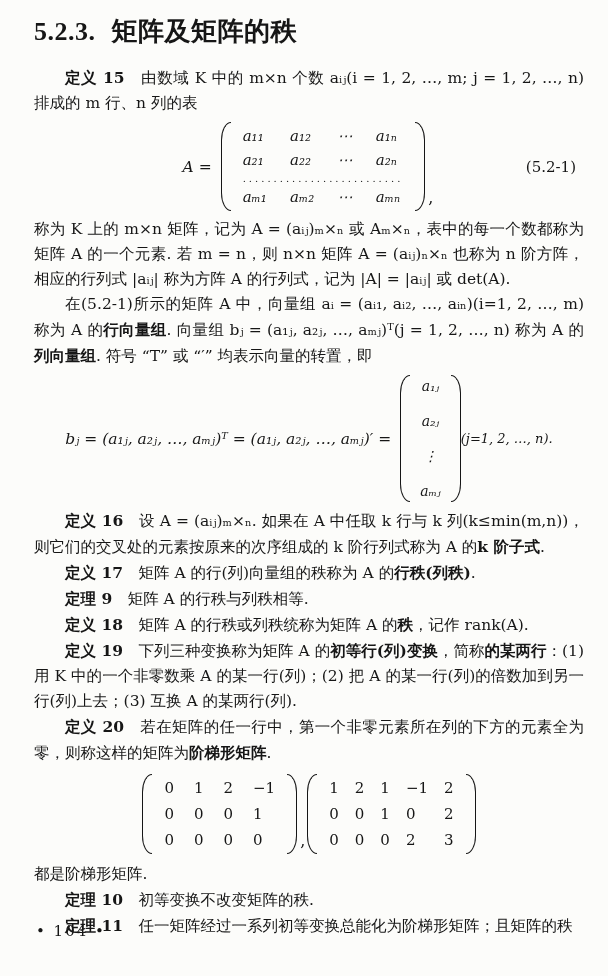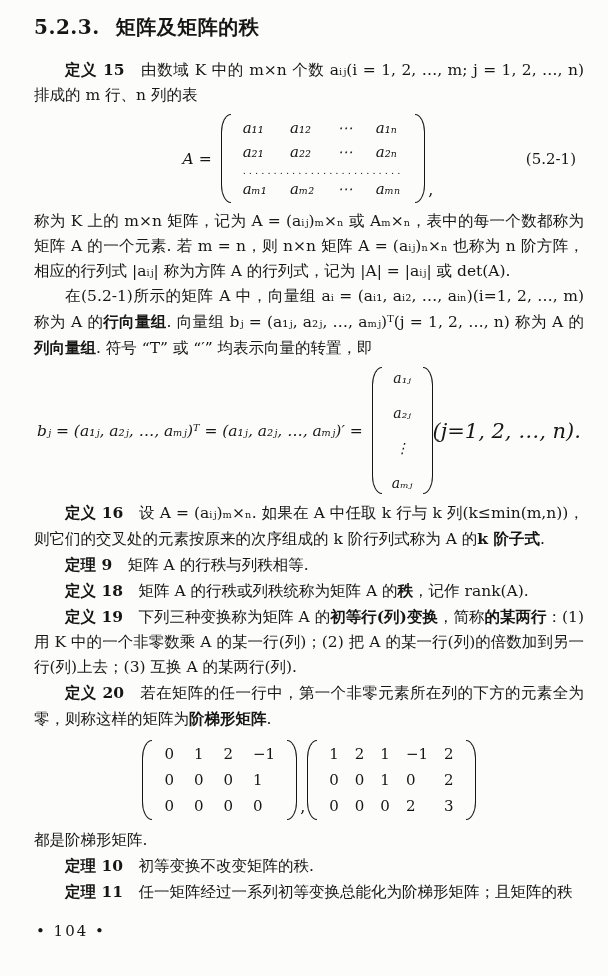--- a/index.html
+++ b/index.html
@@ -2,30 +2,30 @@
 <html lang="zh"><head>
 <meta charset="utf-8">
 <style>
   html,body{margin:0;padding:0;background:#d9d9d9;}
   .sheet{
     width:608px;height:976px;box-sizing:border-box;position:relative;overflow:hidden;
     background:#fcfcfa;color:#161616;
     font-family:"DejaVu Serif","Liberation Serif",serif;
     padding:12px 24px 0 34px;
   }
-  .heading{font-size:20px;font-weight:bold;margin:2px 0 16px 0;letter-spacing:.5px;}
+  .heading{font-size:26px;font-weight:bold;margin:2px 0 16px 0;letter-spacing:.5px;font-family:Liberation Serif, serif;}
   .heading .num{margin-right:16px;}
   .para{font-size:15.5px;line-height:25px;text-align:justify;margin:0;}
   .indent{text-indent:2em;}
   .bold{font-weight:bold;}
   
   .eqblock{position:relative;display:flex;justify-content:center;align-items:center;margin:6px 0;}
   .eqlabel{position:absolute;right:8px;top:50%;transform:translateY(-50%);font-size:15px;font-style:normal;}
   .eqlhs{font-style:italic;font-size:15.5px;margin-right:9px;white-space:nowrap;}
-  .eqrhs{font-style:italic;font-size:21px;white-space:nowrap;}
+  .eqrhs{font-style:italic;font-size:13px;white-space:nowrap;}
   .matwrap{display:inline-flex;align-items:stretch;}
   .pl,.pr{width:9px;flex:none;}
   .pl{border-left:1.6px solid currentColor;border-top:1.6px solid currentColor;border-bottom:1.6px solid currentColor;
       border-radius:10px 0 0 10px / 18px 0 0 18px;margin-right:6px;}
   .pr{border-right:1.6px solid currentColor;border-top:1.6px solid currentColor;border-bottom:1.6px solid currentColor;
       border-radius:0 10px 10px 0 / 0 18px 18px 0;margin-left:6px;}
   .mgrid{display:grid;align-content:center;row-gap:6px;padding:5px 6px;font-size:15px;font-style:italic;text-align:left;}
   .g4{grid-template-columns:repeat(4,auto);column-gap:20px;}
   .g5{grid-template-columns:repeat(5,auto);column-gap:16px;}
   .nums{font-style:normal;row-gap:8px;}
@@ -85,20 +85,21 @@
         <span>a₂ⱼ</span>
         <span>⋮</span>
         <span>aₘⱼ</span>
       </span>
       <span class="pr"></span>
     </span>
     <span class="eqrhs">(j=1, 2, …, n).</span>
   </div>
 
   <p class="para indent"><span class="bold">定义 16</span><span>　设 A = (aᵢⱼ)ₘ×ₙ. 如果在 A 中任取 k 行与 k 列(k≤min(m,n))，则它们的交叉处的元素按原来的次序组成的 k 阶行列式称为 A 的</span><span class="bold">k 阶子式</span><span>.</span></p>
+  <p class="para indent"><span class="bold">定义 17</span><span>　矩阵 A 的行(列)向量组的秩称为 A 的</span><span class="bold">行秩(列秩)</span><span>.</span></p>
   <p class="para indent"><span class="bold">定理 9</span><span>　矩阵 A 的行秩与列秩相等.</span></p>
   <p class="para indent"><span class="bold">定义 18</span><span>　矩阵 A 的行秩或列秩统称为矩阵 A 的</span><span class="bold">秩</span><span>，记作 rank(A).</span></p>
   <p class="para indent"><span class="bold">定义 19</span><span>　下列三种变换称为矩阵 A 的</span><span class="bold">初等行(列)变换</span><span>，简称</span><span class="bold">的某两行</span><span>：(1) 用 K 中的一个非零数乘 A 的某一行(列)；(2) 把 A 的某一行(列)的倍数加到另一行(列)上去；(3) 互换 A 的某两行(列).</span></p>
   <p class="para indent"><span class="bold">定义 20</span><span>　若在矩阵的任一行中，第一个非零元素所在列的下方的元素全为零，则称这样的矩阵为</span><span class="bold">阶梯形矩阵</span><span>.</span></p>
 
   <div class="exblock">
     <span class="matwrap">
       <span class="pl"></span>
       <span class="mgrid g4 nums">
         <span>0</span>

